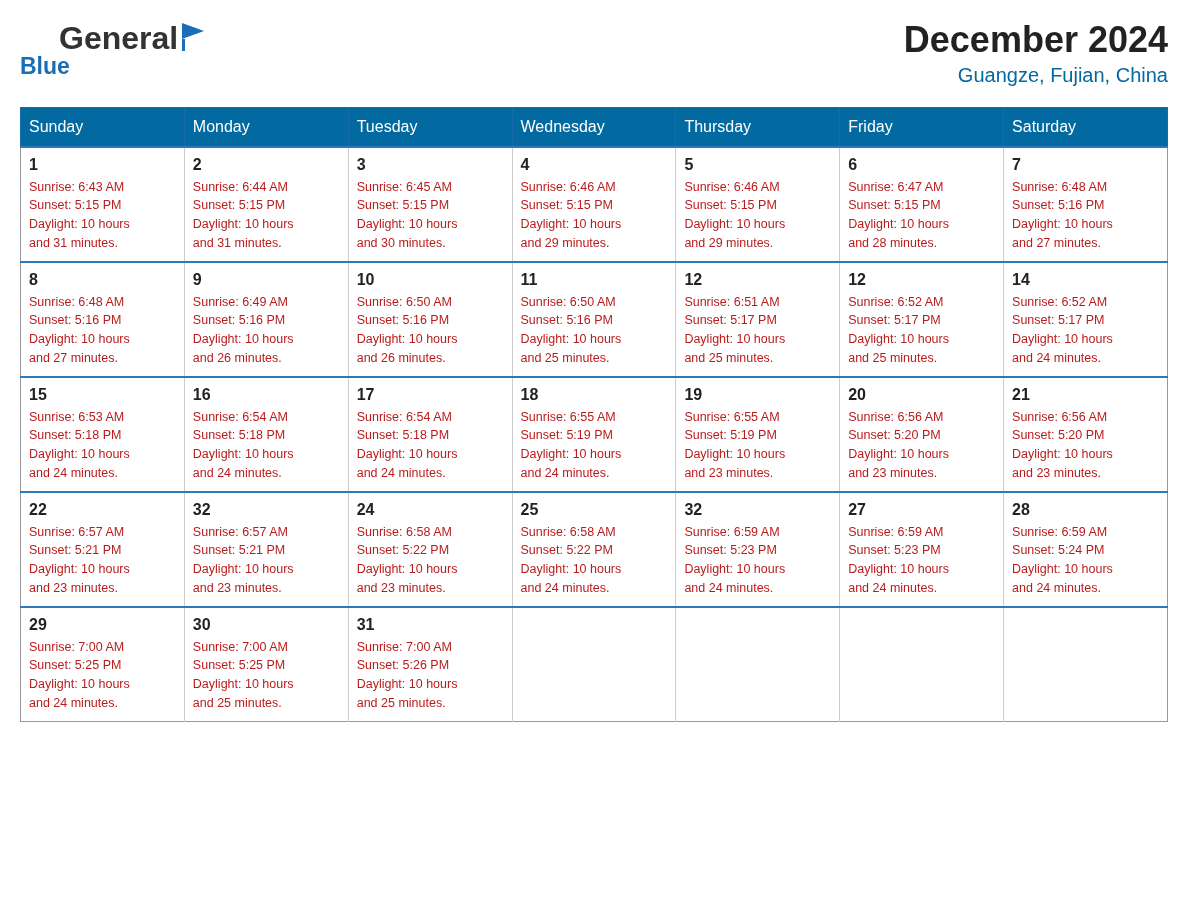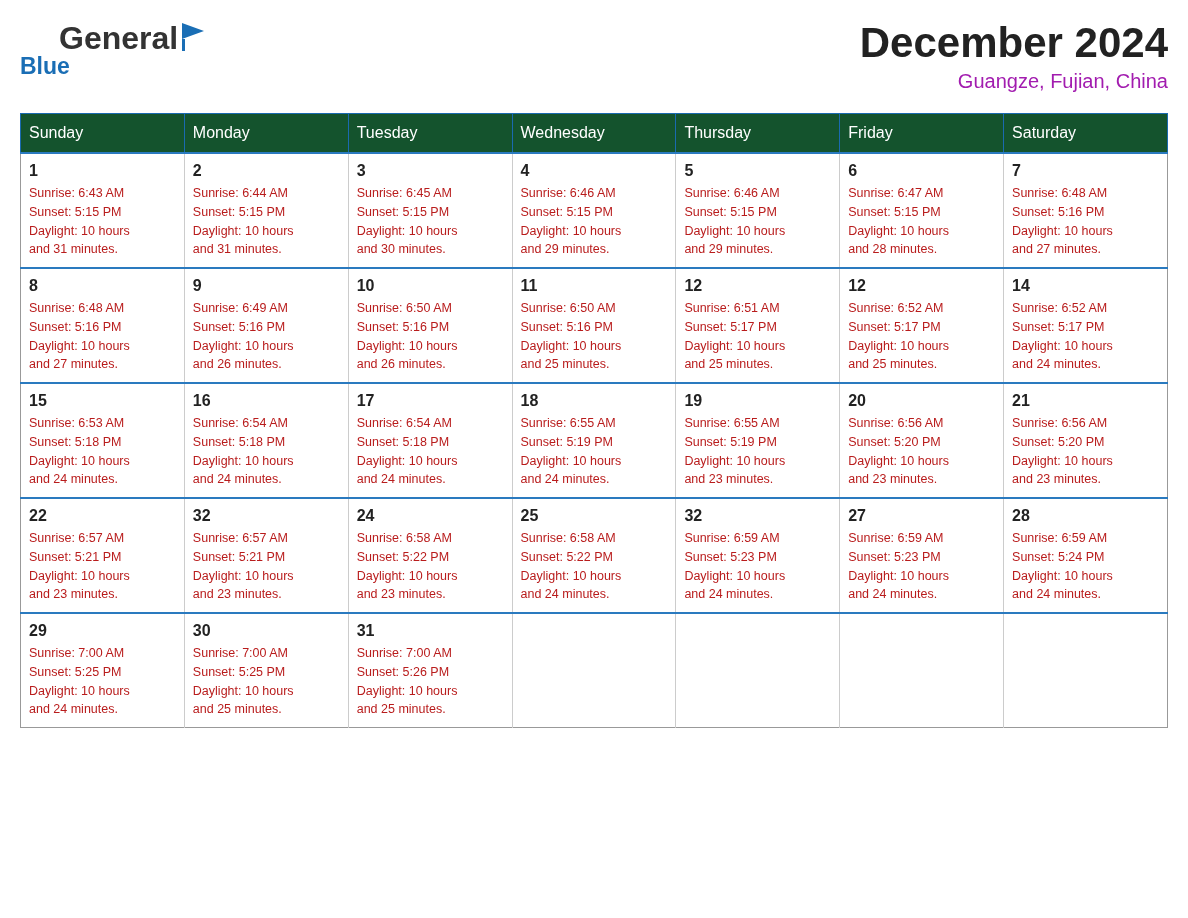--- a/index.html
+++ b/index.html
@@ -13,37 +13,37 @@
     .header {
       display: flex;
       justify-content: space-between;
       align-items: flex-start;
       margin-bottom: 20px;
     }
     .title-section {
       text-align: right;
     }
     .month-title {
-      font-size: 42px;
+      font-size: 36px;
       font-weight: bold;
       color: #222;
       line-height: 1.1;
     }
     .location {
       font-size: 20px;
-      color: #a21caf;
+      color: #0369a1;
       margin-top: 4px;
     }
     .calendar {
       width: 100%;
       border-collapse: collapse;
       border: 1px solid #999;
     }
     .calendar thead th {
-      background-color: #14532d;
+      background-color: #0369a1;
       color: #fff;
       padding: 10px 8px;
       font-size: 16px;
       font-weight: normal;
       text-align: left;
       border: 1px solid #1a6aaf;
     }
     .calendar tbody td {
       vertical-align: top;
       padding: 8px;

